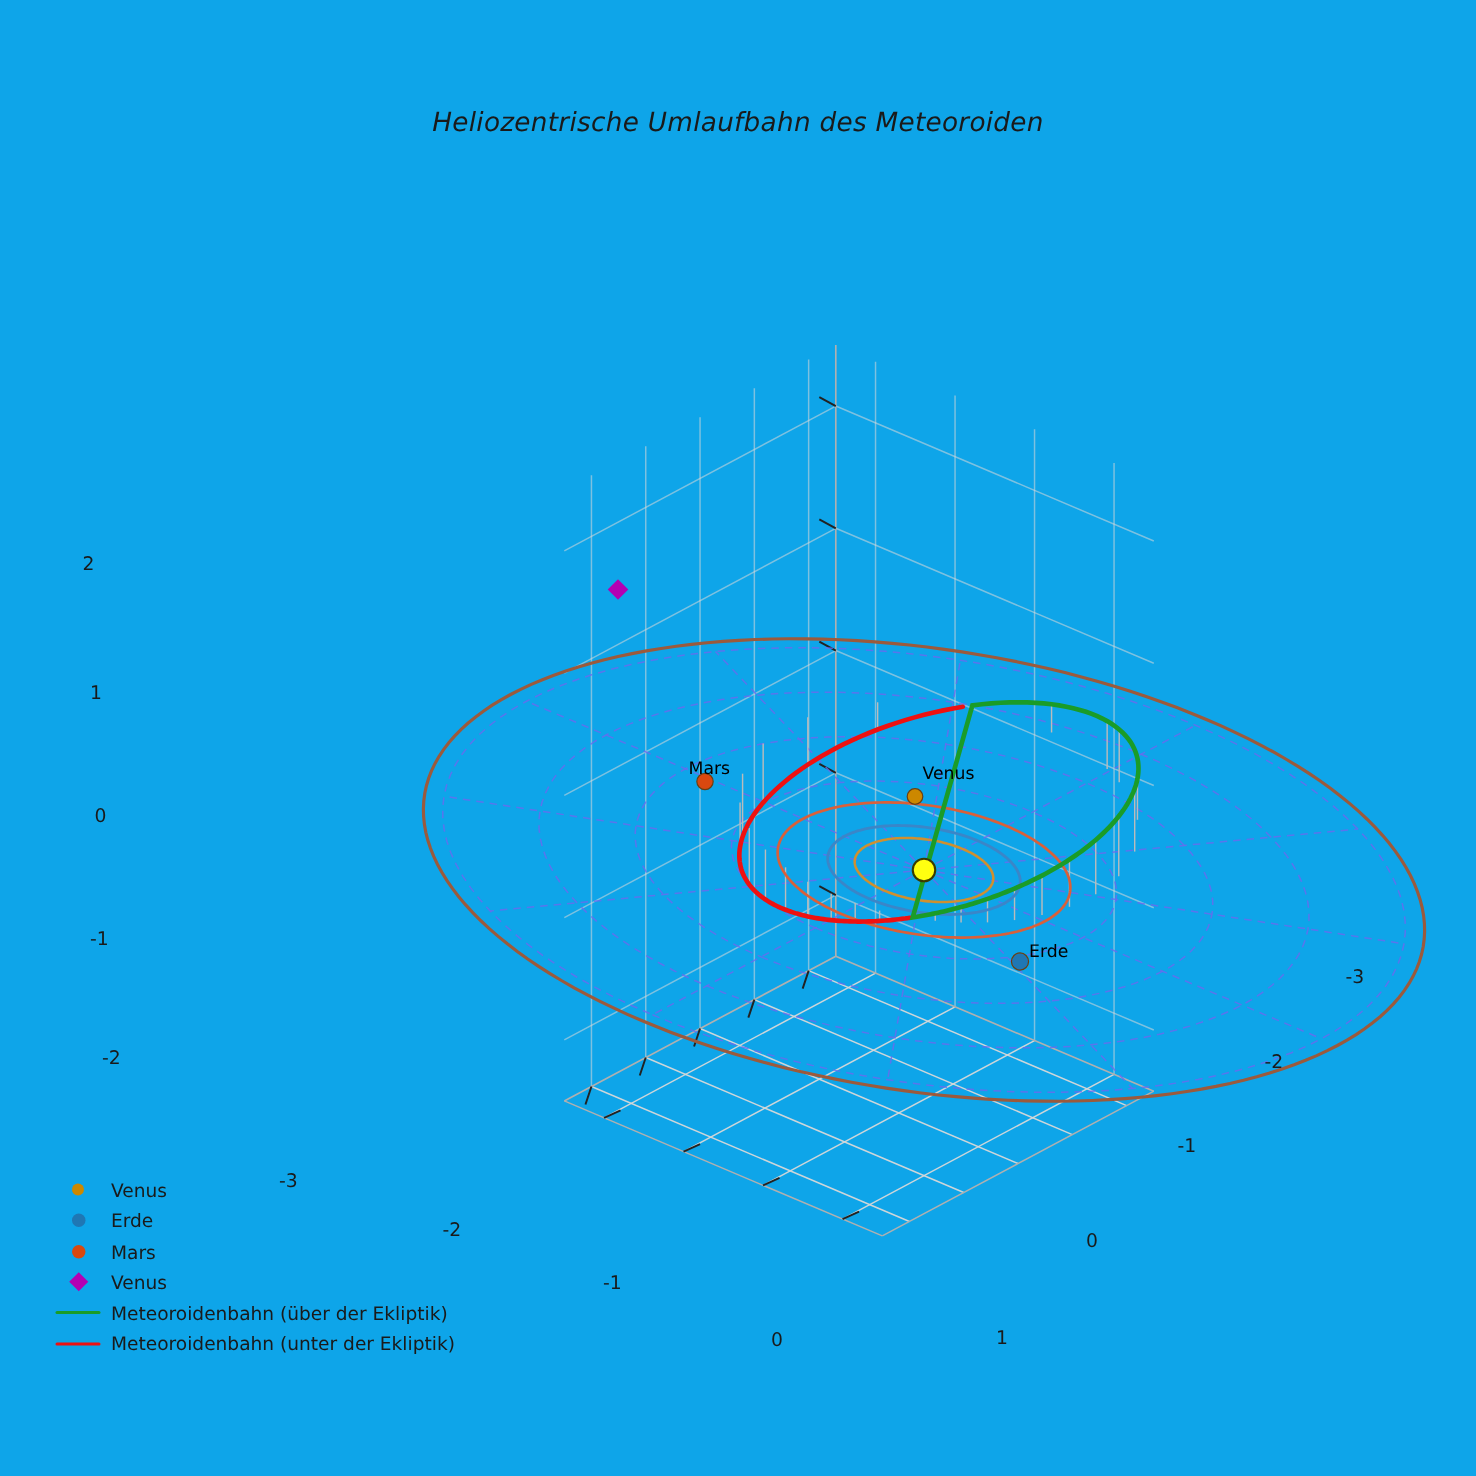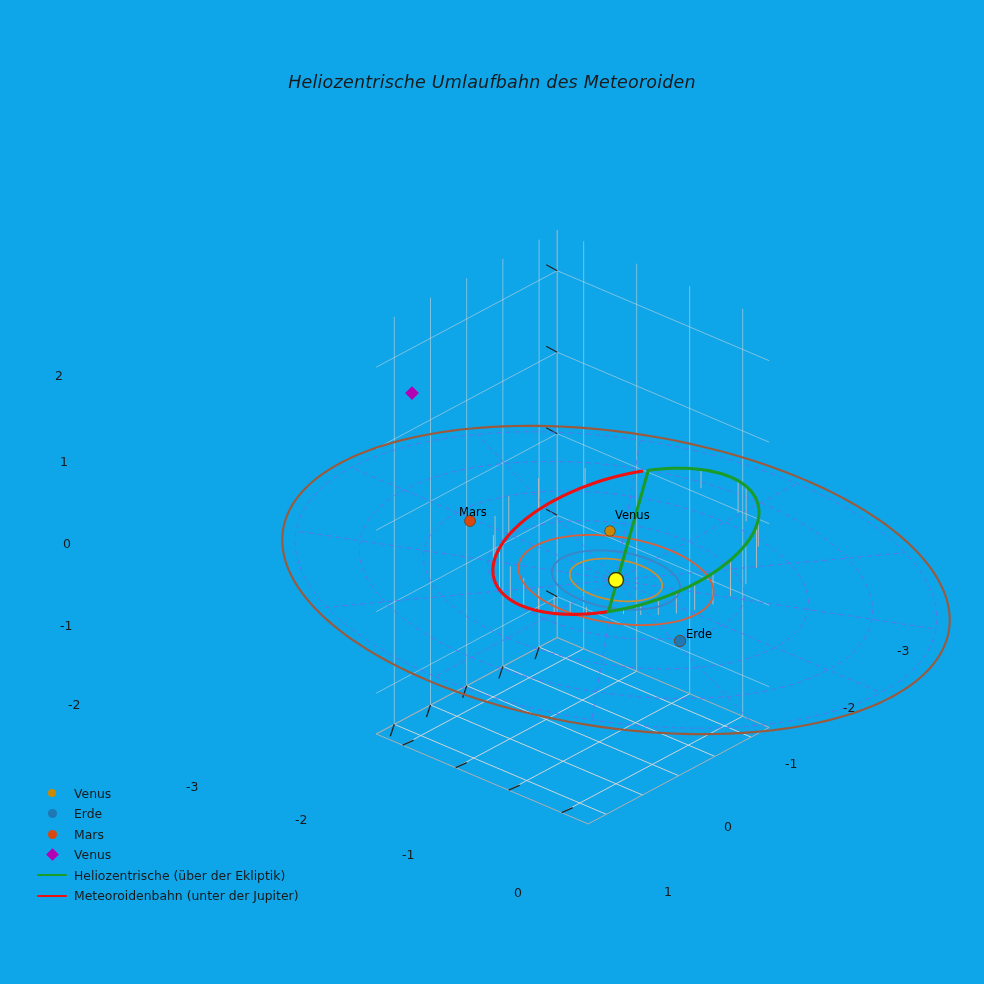--- a/index.html
+++ b/index.html
@@ -186,22 +186,22 @@
       <div class="lgrow">
         <span class="lgmk">
           <span class="dia" style="width: 9px; height: 9px; background: rgb(179, 0, 179);"></span>
         </span>
         <span class="lgtx">Venus</span>
       </div>
       <div class="lgrow">
         <span class="lgmk">
           <span class="lnsw" style="background: rgb(26, 156, 40);"></span>
         </span>
-        <span class="lgtx">Heliozentrische (über der Ekliptik)</span>
+        <span class="lgtx">Meteoroidenbahn (über der Ekliptik)</span>
       </div>
       <div class="lgrow">
         <span class="lgmk">
           <span class="lnsw" style="background: rgb(238, 17, 17);"></span>
         </span>
-        <span class="lgtx">Meteoroidenbahn (unter der Jupiter)</span>
+        <span class="lgtx">Meteoroidenbahn (unter der Ekliptik)</span>
       </div>
     </div>
 </div>
 
 </body></html>

